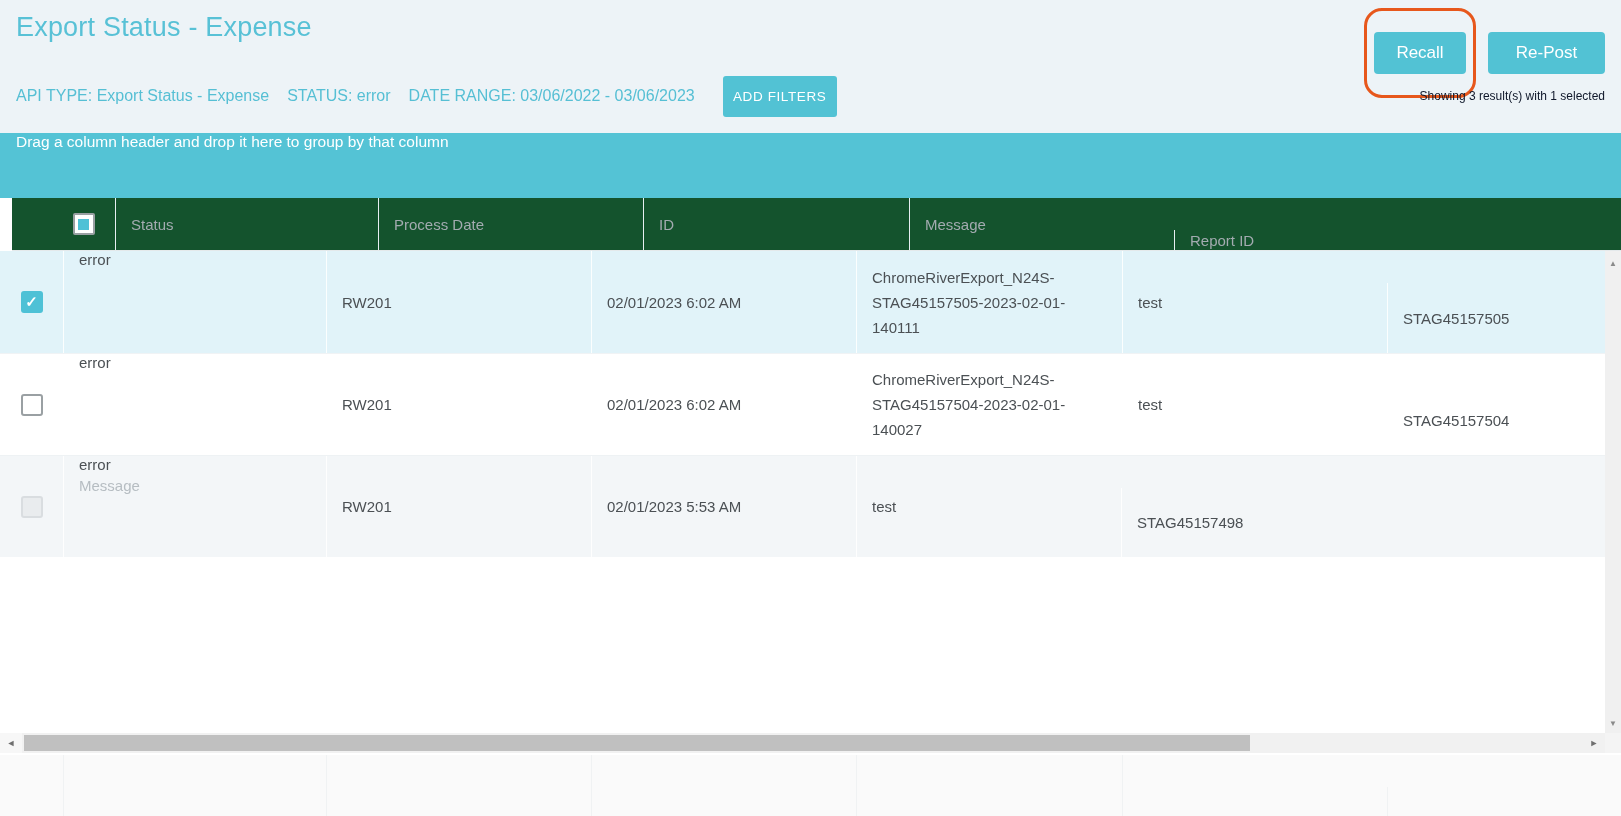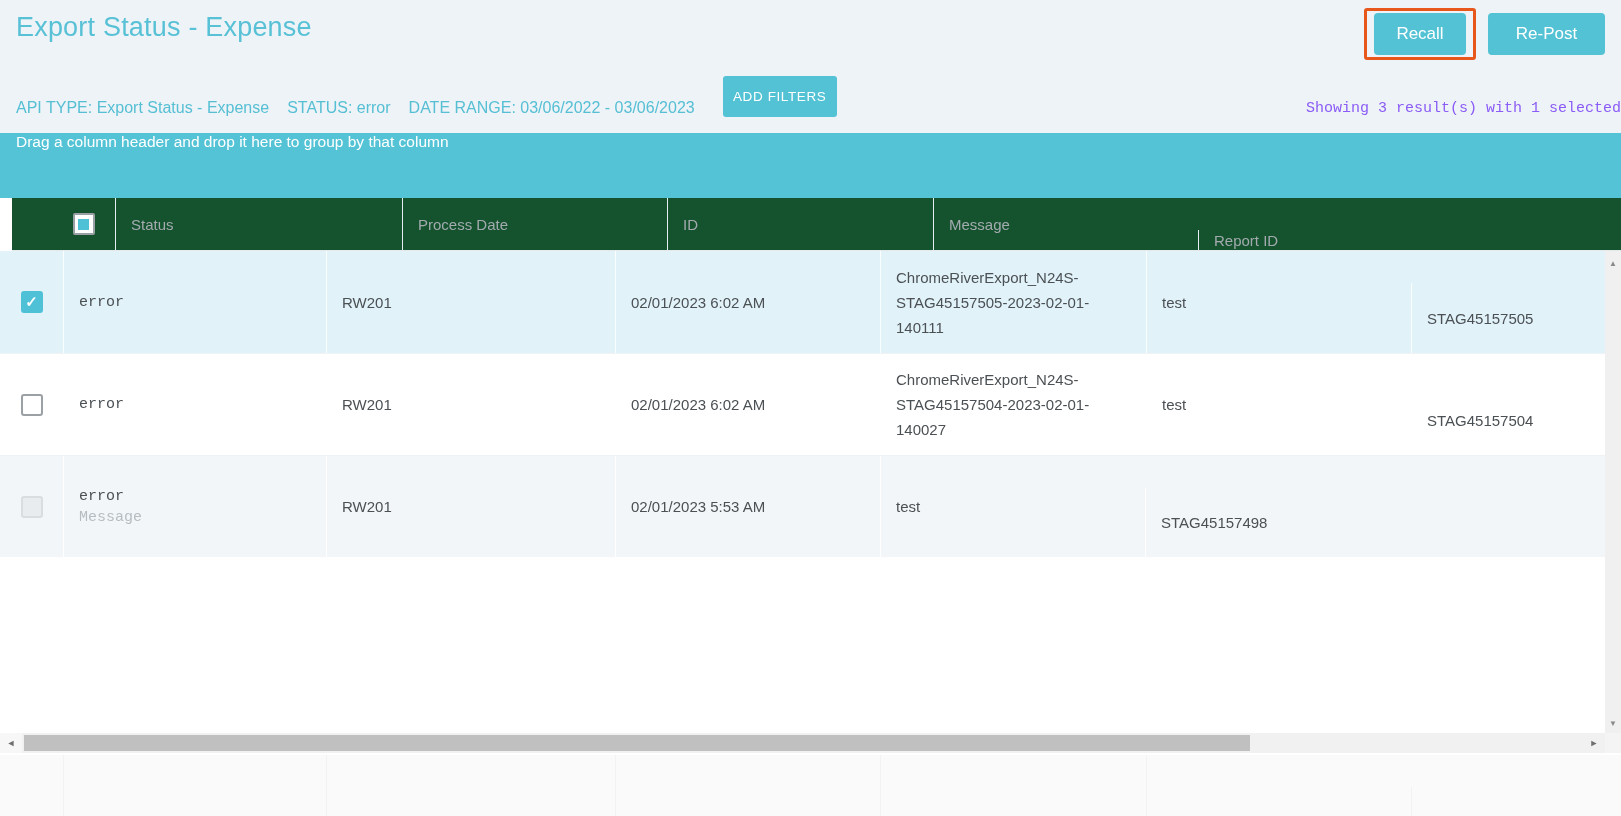--- a/index.html
+++ b/index.html
@@ -8,54 +8,54 @@
   .app { position:relative; width:1621px; height:816px; background:#fff; overflow:hidden; }
 
   
   .topbar { position:absolute; left:0; top:0; width:1621px; height:133px; background:#edf3f7; }
   .page-title { position:absolute; left:16px; top:12px; font-size:27px; color:#58c1d6; letter-spacing:0.2px; }
   .top-actions { position:absolute; right:16px; top:8px; display:flex; align-items:center; }
   .btn { background:#52c2d4; color:#fff; border:none; border-radius:4px; font-family:inherit;
          font-size:17px; cursor:pointer; }
   .btn-recall { width:92px; height:42px; }
   .btn-repost { width:117px; height:42px; margin-left:12px; }
-  .highlight-box { display:inline-block; border:3px solid #e7571c; border-radius:3px; padding:2px 7px; background:transparent; }
-
-  .filter-row { position:absolute; left:16px; right:0; top:75px; height:42px; display:flex; align-items:flex-end; }
+  .highlight-box { display:inline-block; border:3px solid #e7571c; border-radius:18px; padding:21px 7px; background:transparent; }
+
+  .filter-row { position:absolute; left:16px; right:16px; top:75px; height:42px; display:flex; align-items:center; }
   .filter-chip { color:#56bfd4; font-size:16px; margin-right:18px; white-space:nowrap; }
   .btn-addfilters { width:114px; height:41px; font-size:13.5px; letter-spacing:0.6px; margin-left:10px; border-radius:3px; }
   .flex-spacer { flex:1; }
-  .results-summary { color:#8b5cf6; font-size:15px; white-space:nowrap;font-family:Liberation Mono, monospace; }
+  .results-summary { color:#0f172a; font-size:12px; white-space:nowrap; }
 
   
   .group-bar { position:absolute; left:0; top:133px; width:1621px; height:65px; background:#54c3d5;
                color:#fff; font-size:15.5px; display:flex; padding-left:16px; }
 
   
   .grid-header { position:absolute; left:12px; top:198px; width:1621px; height:53px; background:#14532d;
                  display:flex; border-bottom:1px solid #e4e9eb;padding-left:40px; }
   .hcell { display:flex; align-items:center; padding-left:15px; color:#a3abb0; font-size:15px;
            border-left:1px solid #e7eef2; }
   .w-check { width:63px; display:flex; align-items:center; justify-content:center; }
   .w-status { width:263px; }
   .w-code { width:265px; }
-  .w-date { width:265px;margin-left:24px; }
+  .w-date { width:265px; }
   .w-id { width:266px; }
   .w-msg { width:265px; }
   .w-report { flex:1;margin-top:32px; }
 
   .rows { position:absolute; left:0; top:251px; width:1605px; }
   .grid-row { display:flex; width:1605px; height:102px; }
   .row-selected { background:#e1f3f9; }
   .row-plain { background:#fff; border-top:1px solid #f0f3f5; }
   .row-recalled { background:#f3f6f8; border-top:1px solid #eef2f4; }
   .cell { display:flex; align-items:center; padding:0 15px; font-size:15px; color:#4b5054;
           border-left:1px solid rgba(255,255,255,0.85); overflow:hidden; }
   .cell.first { border-left:none; }
-  .cell-status { flex-direction:column; align-items:flex-start; justify-content:center;font-family:Liberation Mono, monospace; }
+  .cell-status { flex-direction:column; align-items:flex-start; justify-content:flex-start; }
   .substatus { color:#b6bdc2; margin-top:4px; }
   .substatus:empty { display:none; }
   .cell-id { line-height:25px; overflow-wrap:break-word; }
   .cell-id span { display:block; width:100%; }
 
   
   .cb { width:22px; height:22px; border-radius:3px; display:flex; align-items:center; justify-content:center; }
   .cb-indeterminate { background:#fff; border:2px solid #9aa0a3; border-radius:2px; }
   .cb-indeterminate .cb-inner { width:11px; height:11px; background:#4ec1d6; }
   .cb-checked { background:#4ec1d6; color:#fff; font-size:15px; font-weight:bold; }

